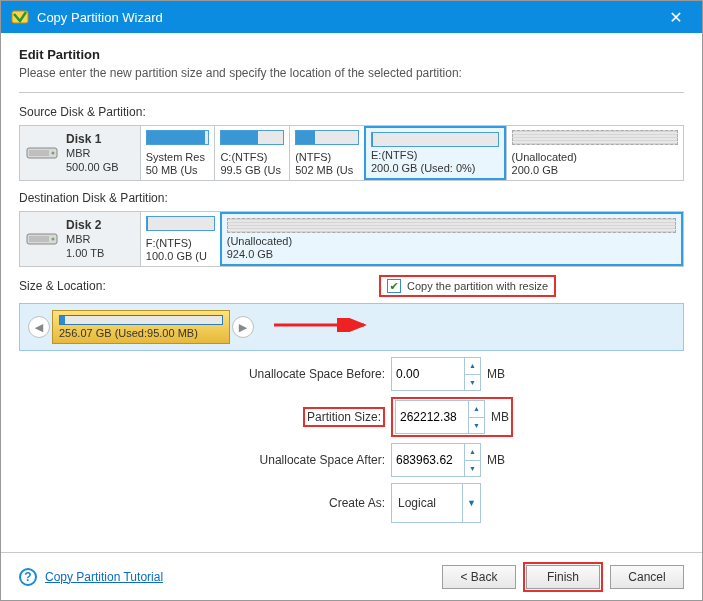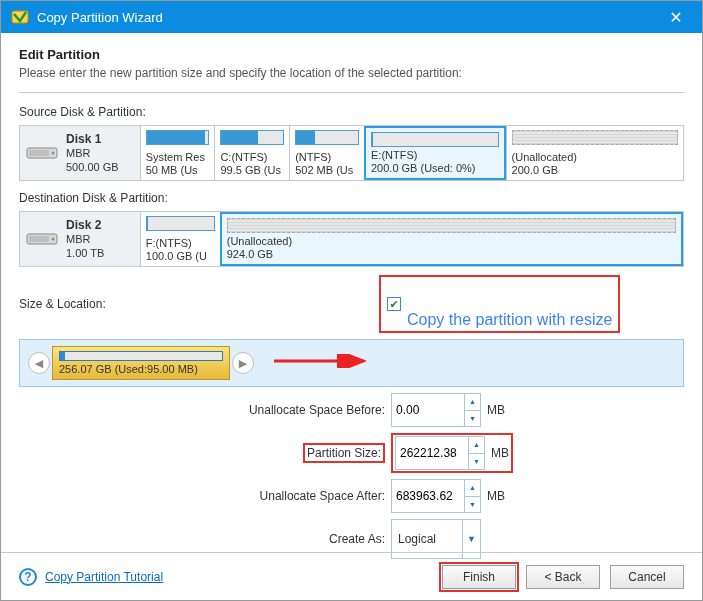--- a/index.html
+++ b/index.html
@@ -21,21 +21,21 @@
 .pcell{border-left:1px solid #c5c9cc;padding:4px 5px 3px 5px;display:flex;flex-direction:column;justify-content:space-between;background:#fff;min-width:0;}
 .pcell.selected{border:2px solid #2e9de6;background:#eaf6fd;}
 .pbar{height:15px;border:1px solid #4a9fd8;background:#e8e8e8;position:relative;overflow:hidden;}
 .pbar .fill{position:absolute;inset:0 auto 0 0;background:#3b97d3;}
 .pbar.unalloc{border:1px dashed #aaa;background:repeating-linear-gradient(0deg,#d5d5d5 0,#d5d5d5 1px,#e7e7e7 1px,#e7e7e7 3px);}
 .pmeta{font-size:11px;color:#333;line-height:13px;white-space:nowrap;overflow:hidden;}
 .sizeloc-row{display:flex;align-items:center;margin:8px 0 6px 0;gap:8px;}
 .sizeloc-row .sl{font-size:12px;color:#333;flex:0 0 352px;}
 .chkwrap{border:2px solid #e2322d;padding:2px 6px;display:flex;align-items:center;gap:6px;}
 .chkwrap .chk{width:14px;height:14px;border:1px solid #3a8bc9;display:inline-flex;align-items:center;justify-content:center;color:#2a7d2a;font-size:11px;background:#fff;}
-.chkwrap .lbl{font-size:16px;color:#3b82f6;margin-top:32px;}
+.chkwrap .lbl{font-size:11px;color:#404040;}
 .slider-area{border:1px solid #9dc7e6;background:#dff0fb;height:48px;display:flex;align-items:center;padding:0 8px;position:relative;margin-top:2px;}
 .circle{width:22px;height:22px;border:1px solid #bfbfbf;border-radius:50%;background:#fff;display:flex;align-items:center;justify-content:center;font-size:11px;color:#888;cursor:pointer;}
 .pblock{height:34px;background:linear-gradient(#ffe27a,#e6b93a);border:1px solid #b8952a;display:flex;flex-direction:column;justify-content:center;padding:0 6px;margin:0 2px;position:relative;}
 .pblock .innerbar{height:10px;border:1px solid #2a7db5;background:#e8e8e8;position:relative;}
 .pblock .innerbar .f{position:absolute;inset:0 auto 0 0;width:3%;background:#2d8ccf;}
 .pblock .cap{font-size:11px;color:#333;margin-top:2px;}
 .arrow{margin-left:20px;}
 .formrow{display:flex;align-items:center;margin:6px 0;font-size:12px;color:#333;}
 .formrow .flabel{width:372px;text-align:right;padding-right:6px;}
 .spin{width:90px;height:34px;border:1px solid #a9c8e0;display:flex;background:#fff;}
@@ -208,17 +208,17 @@
       <span class="sval">Logical</span>
       <span class="sbtn">▼</span>
     </span>
   </div>
 </div>
 
 <div class="footer">
   <span class="helpicon">?</span>
   <span class="tlink">Copy Partition Tutorial</span>
   <div class="btns">
+    <span class="btn">&lt; Back</span>
     <span class="btn red">Finish</span>
-    <span class="btn">&lt; Back</span>
     <span class="btn">Cancel</span>
   </div>
 </div>
 
 </body></html>

